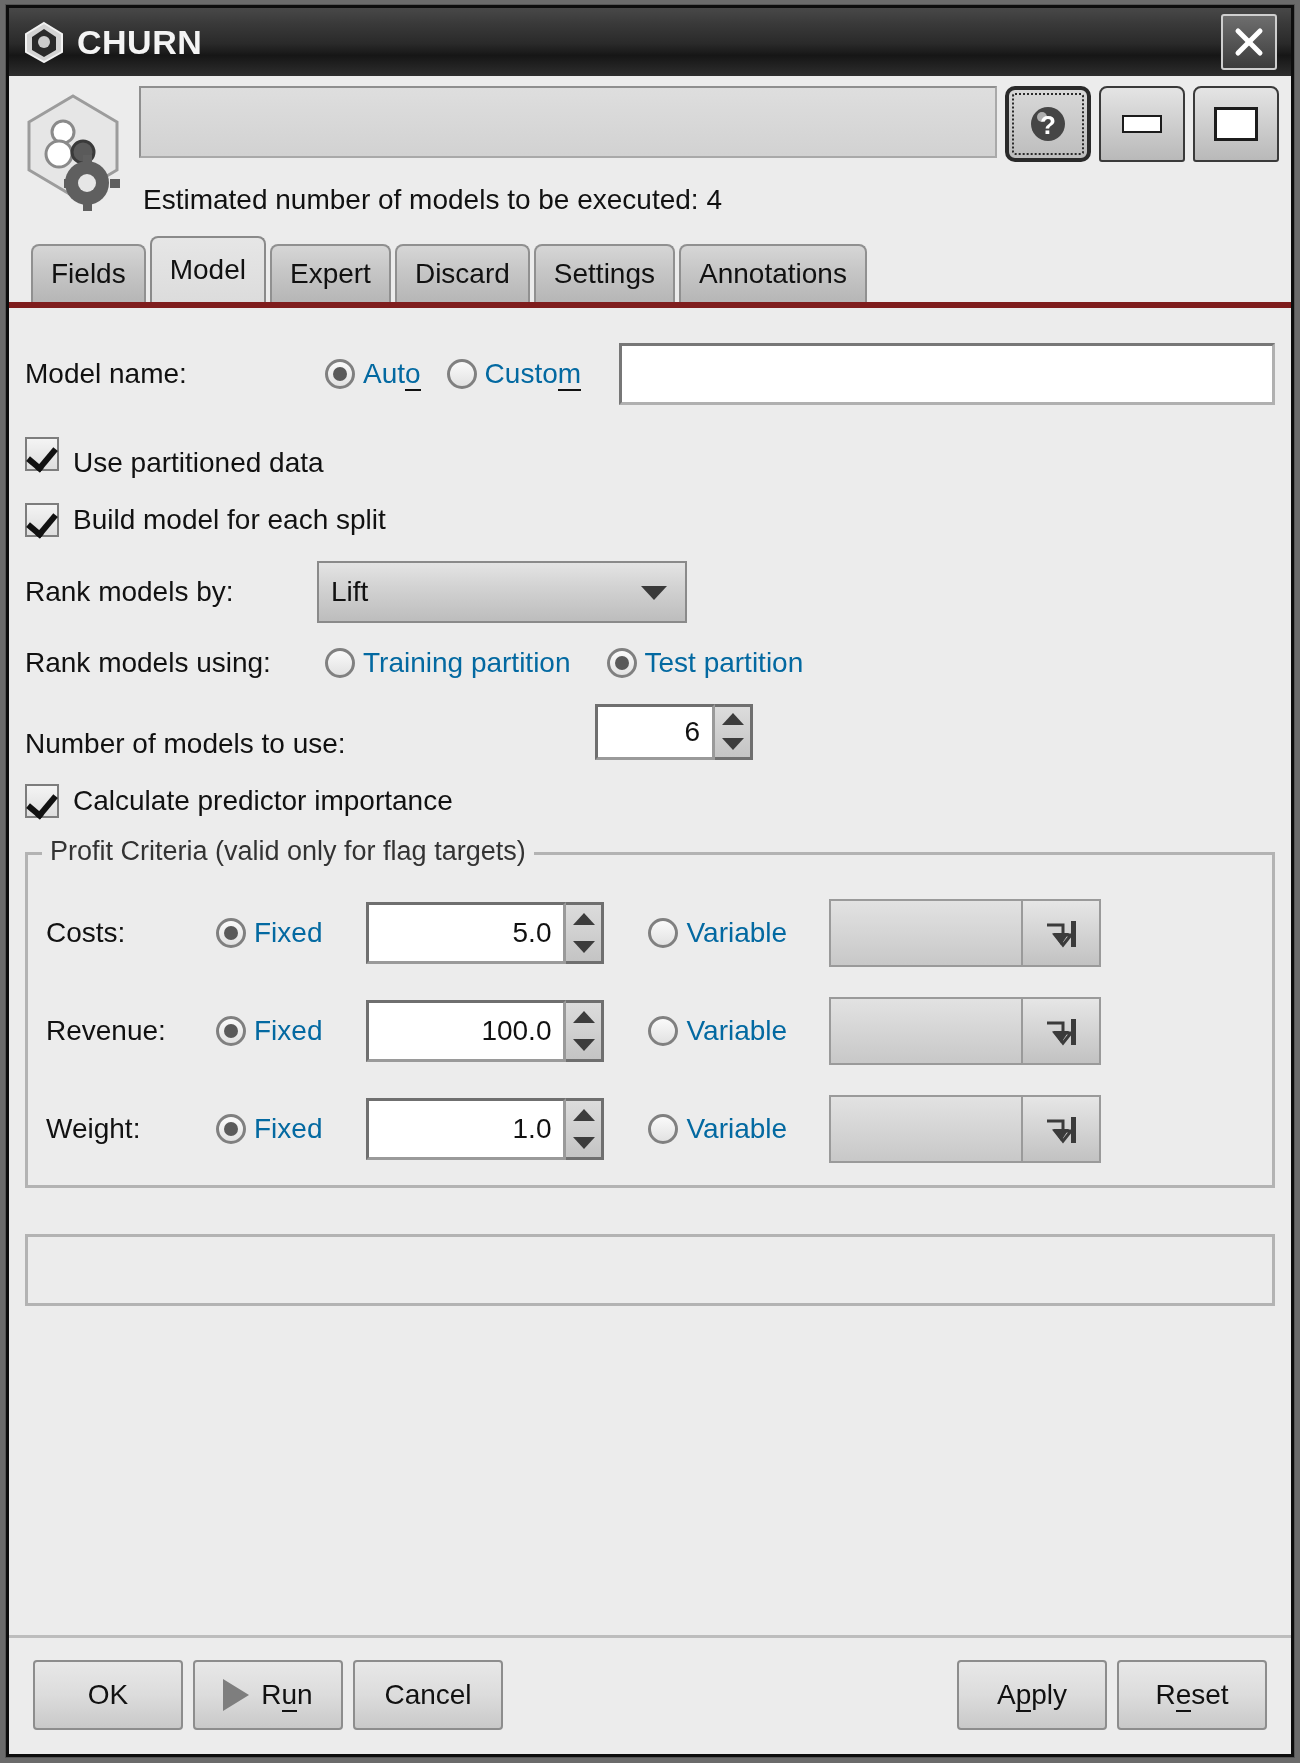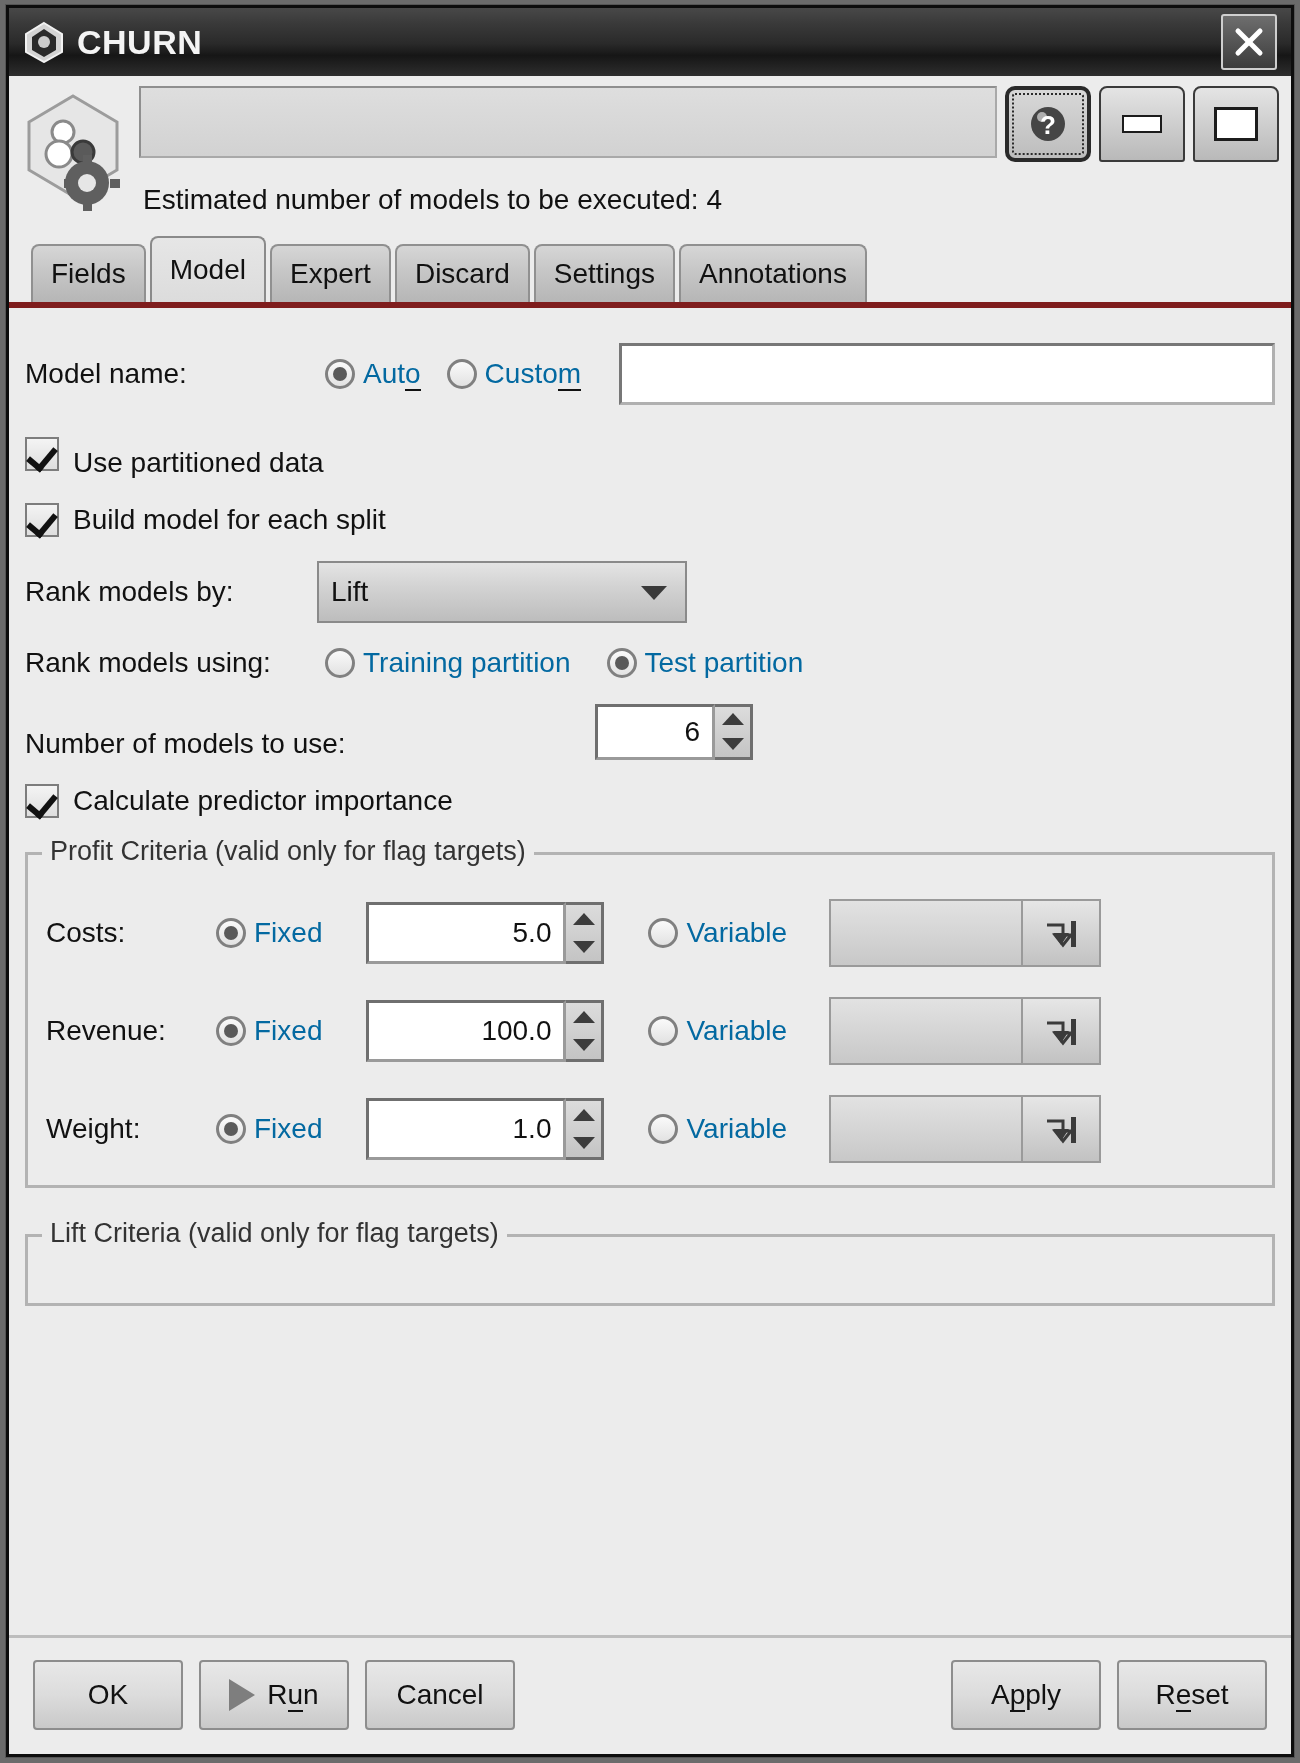--- a/index.html
+++ b/index.html
@@ -315,21 +315,21 @@
 
   
   .footer {
     flex: 0 0 auto;
     background:#ececec;
     border-top: 3px solid #bdbdbd;
     padding: 22px 24px 24px 24px;
     display:flex; align-items:center;
     justify-content: space-between;
   }
-  .btn-group { display:flex; gap: 16px; justify-content: center; }
+  .btn-group { display:flex; gap: 10px; justify-content: center; }
   .btn {
     min-width: 150px; height: 70px;
     padding: 0 22px;
     background: linear-gradient(to bottom,#e8e8e8 0%,#dcdcdc 50%,#c9c9c9 100%);
     border: 2px solid #8d8d8d;
     border-radius: 4px;
     font-size: 28px; color:#111;
     display:flex;align-items:center;justify-content:center;
     gap: 12px;
     cursor:pointer;
@@ -553,21 +553,20 @@
                 <path d="M6 12 H22 V22 H30 L22 32 L14 22 H22" fill="none" stroke="#3b3b3b" stroke-width="3"></path>
                 <polygon points="12,20 28,20 20,32" fill="#3b3b3b"></polygon>
                 <rect x="30" y="8" width="5" height="26" fill="#3b3b3b"></rect>
               </svg>
             </div>
           </div>
         </div>
       </div>
 
       <div class="groupbox" style="margin-top:46px;">
-        <div class="group-title">Lift Criteria (valid only for flag targets)</div>
       </div>
 
     </div>
 
     <div class="footer">
       <div class="btn-group">
         <div class="btn">
           <span>OK</span>
         </div>
         <div class="btn">

